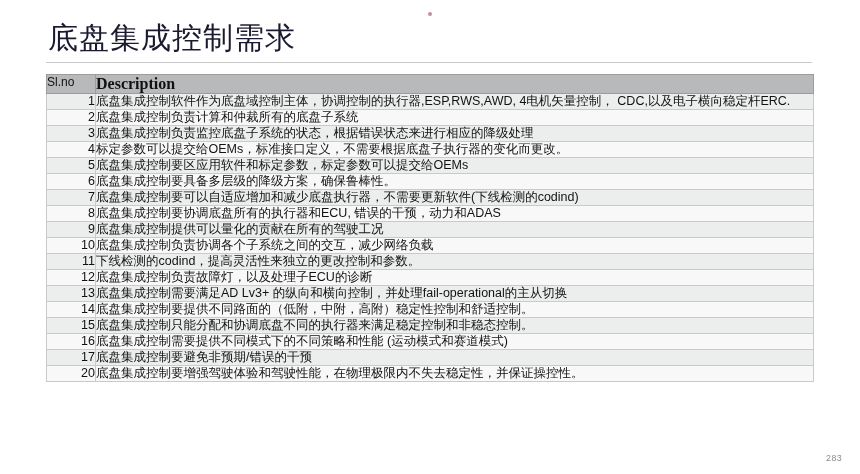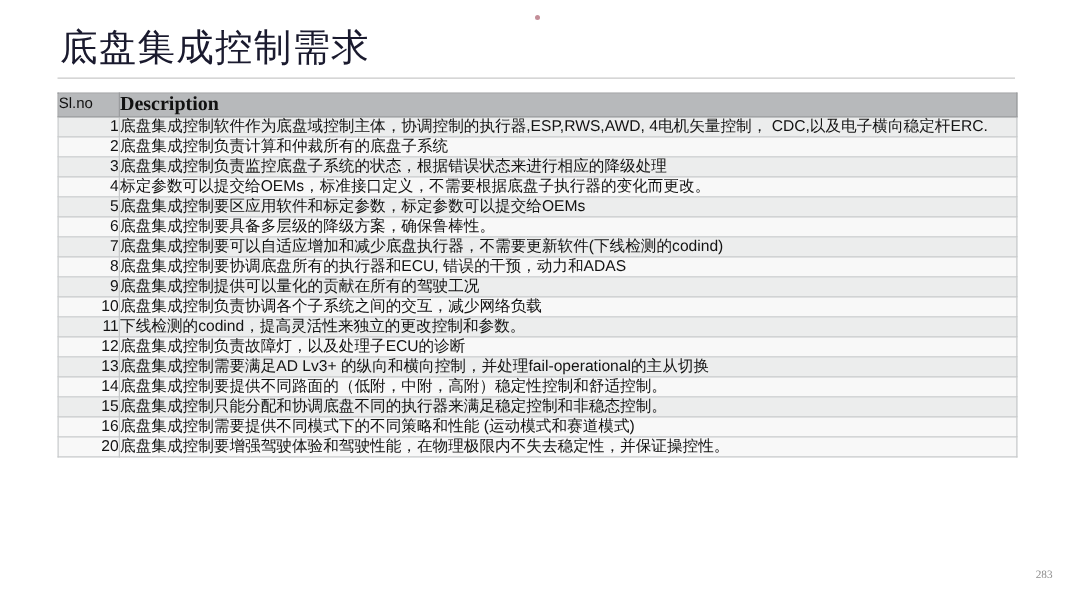--- a/index.html
+++ b/index.html
@@ -108,21 +108,21 @@
   }
   tbody tr.first td.no {
     vertical-align: bottom;
   }
   .page-num {
     position: absolute;
     right: 18px;
     bottom: 10px;
     font-size: 9px;
     color: #8d8d8d;
-    font-family: Liberation Serif, serif;
+    font-family: Liberation Mono, monospace;
   }
 </style>
 </head>
 <body>
 
 <div class="slide">
 
   <div class="title">底盘集成控制需求</div>
   <div class="title-rule"></div>
   <div class="stray-mark"></div>
@@ -193,20 +193,24 @@
           <td class="desc">底盘集成控制要提供不同路面的（低附，中附，高附）稳定性控制和舒适控制。</td>
         </tr>
         <tr class="odd">
           <td class="no">15</td>
           <td class="desc">底盘集成控制只能分配和协调底盘不同的执行器来满足稳定控制和非稳态控制。</td>
         </tr>
         <tr class="even">
           <td class="no">16</td>
           <td class="desc">底盘集成控制需要提供不同模式下的不同策略和性能 (运动模式和赛道模式)</td>
         </tr>
+        <tr class="odd">
+          <td class="no">17</td>
+          <td class="desc">底盘集成控制要避免非预期/错误的干预</td>
+        </tr>
         <tr class="even">
           <td class="no">20</td>
           <td class="desc">底盘集成控制要增强驾驶体验和驾驶性能，在物理极限内不失去稳定性，并保证操控性。</td>
         </tr>
       </tbody>
     </table>
   </div>
 
   <div class="page-num">283</div>
 

